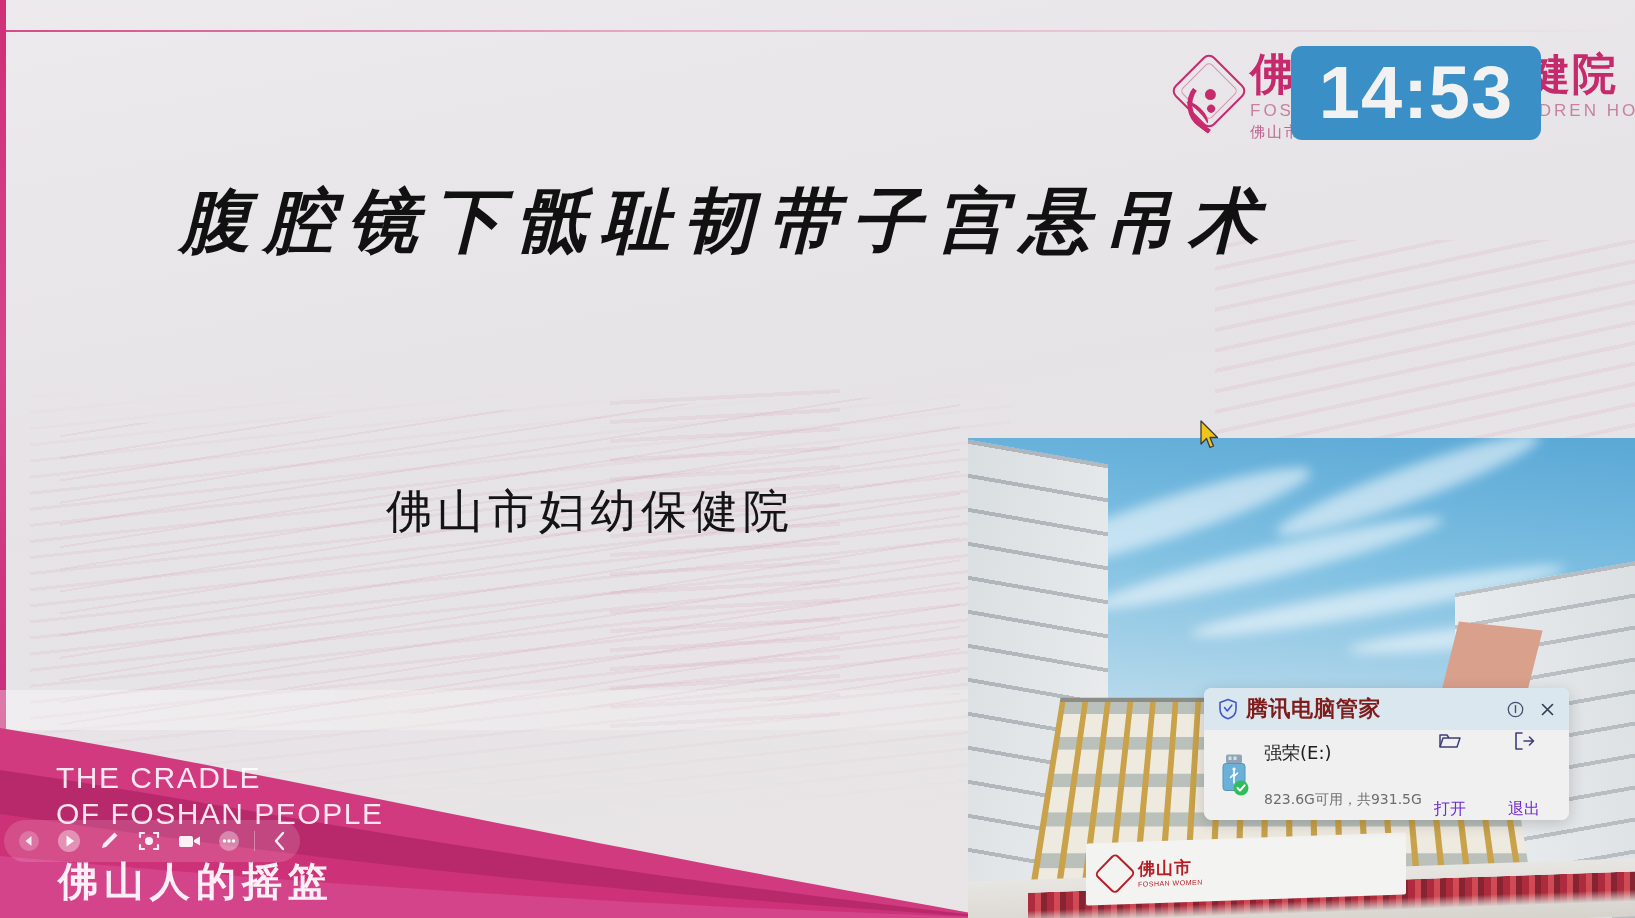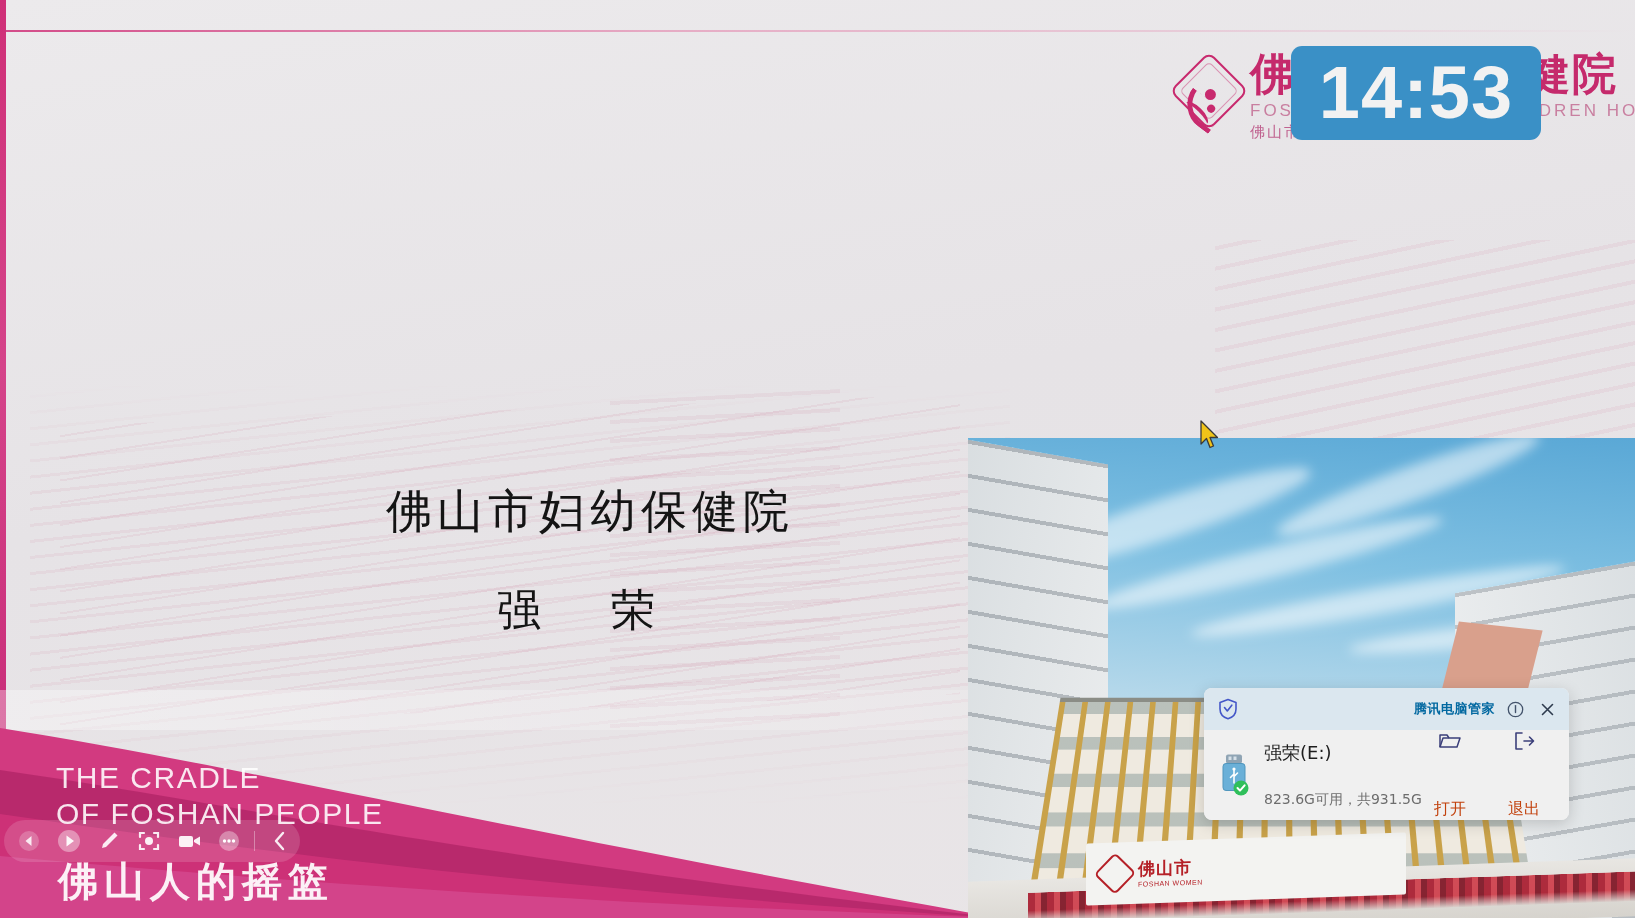--- a/index.html
+++ b/index.html
@@ -405,27 +405,26 @@
     z-index: 50;
   }
   .notify-head {
     height: 42px;
     background: #dbe7ef;
     display: flex; align-items: center;
     padding: 0 10px 0 14px;
     gap: 8px;
   }
   .notify-title {
-    color: #0369a1;
-    font-size: 13px;
+    color: #7f1d1d;
+    font-size: 22px;
     font-weight: bold;
     letter-spacing: .5px;
     font-family: "DejaVu Sans", sans-serif;
     flex: 1 1 auto;
-    text-align: right;
   }
   .notify-head-btn {
     width: 24px; height: 24px;
     display: flex; align-items: center; justify-content: center;
     color: #43536b;
     cursor: pointer;
     flex: 0 0 auto;
   }
   .notify-body {
     height: 90px;
@@ -454,21 +453,21 @@
   }
   .notify-action {
     width: 62px;
     display: flex; flex-direction: column;
     align-items: center; justify-content: center;
     gap: 4px;
     cursor: pointer;
     flex: 0 0 auto;
   }
   .notify-action .lbl {
-    color: #c2410c; font-size: 16px;
+    color: #6d28d9; font-size: 16px;
     font-family: "DejaVu Sans", sans-serif;
     margin-top: 44px;
   }
   .notify-action svg { display: block; }
 
   
   .sheen {
     position: absolute; left: 0; right: 0; top: 690px; height: 40px;
     background: linear-gradient(to right, rgba(255,255,255,.35), rgba(255,255,255,0));
     pointer-events: none;
@@ -497,23 +496,23 @@
         <div class="figure-swoosh"></div>
       </div>
     </div>
 
     <div class="header-title">
       <div class="cn">佛山市妇幼保健院</div>
       <div class="en">FOSHAN WOMEN AND CHILDREN HOSPITAL</div>
       <div class="sub">佛山市第二妇产科医院</div>
     </div>
 
+    <div class="main-title">腹腔镜下骶耻韧带子宫悬吊术</div>
 
     <div class="org">佛山市妇幼保健院</div>
-    <div class="presenter">强 荣</div>
 
     <div class="sheen"></div>
 
     <div class="ribbon-wrap">
       <svg class="ribbon-svg" width="1000" height="300" viewBox="0 0 1000 300">
         <path d="M0,110 C250,150 520,215 1000,300 L1000,300 L0,300 Z" fill="#d23a80"></path>
         <path d="M0,152 C230,185 470,240 1000,300 L0,300 Z" fill="#b42768" opacity=".85"></path>
         <path d="M0,196 C210,226 500,268 1000,300 L0,300 Z" fill="#cf3279" opacity=".9"></path>
         <path d="M0,238 C220,258 560,285 1000,300 L0,300 Z" fill="#d8539a" opacity=".55"></path>
       </svg>

